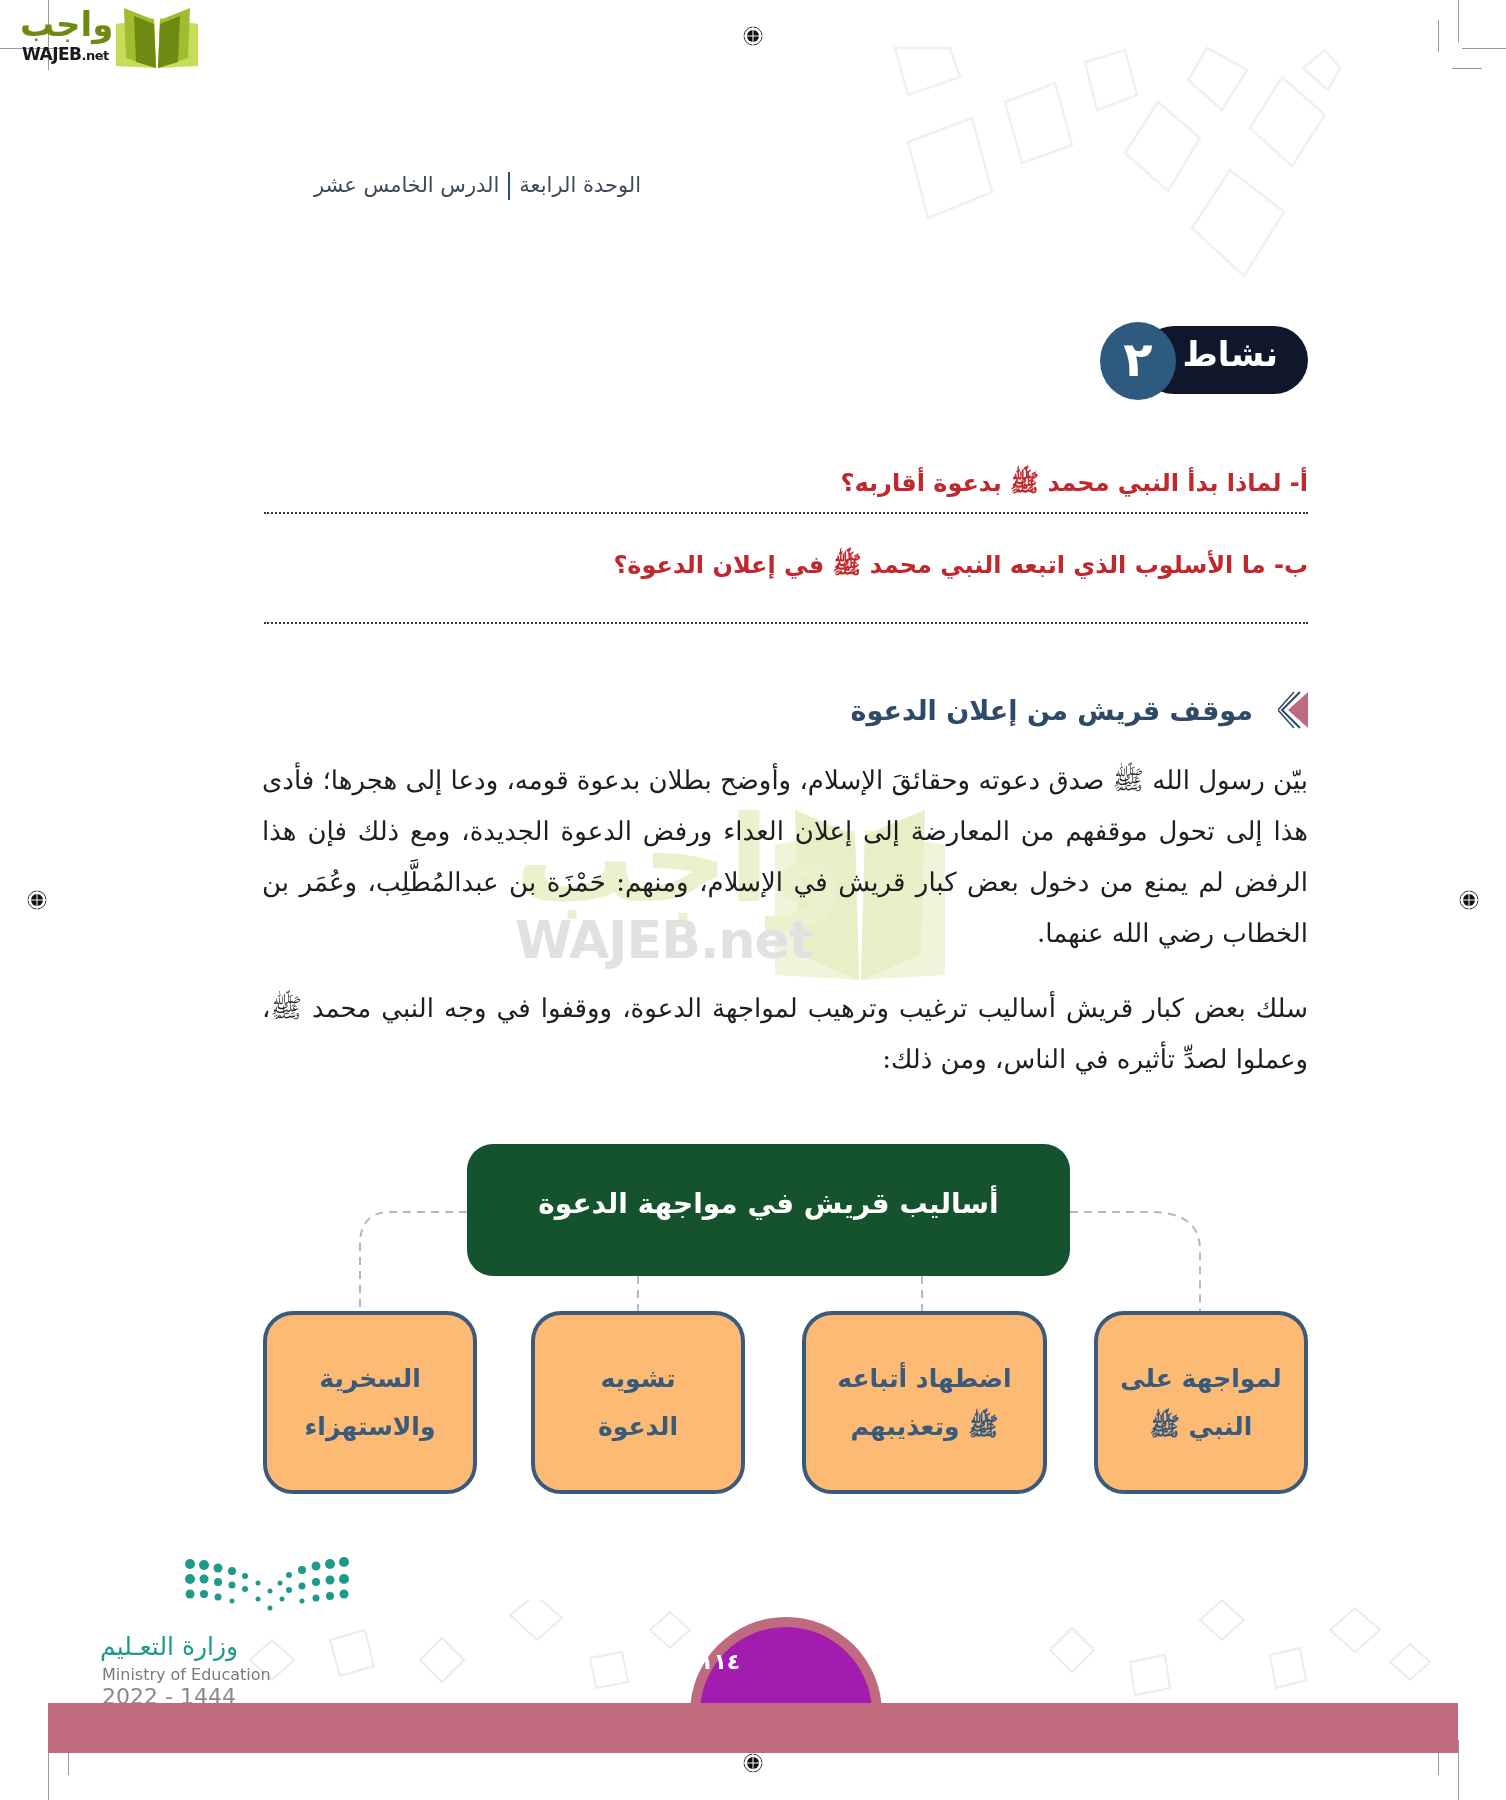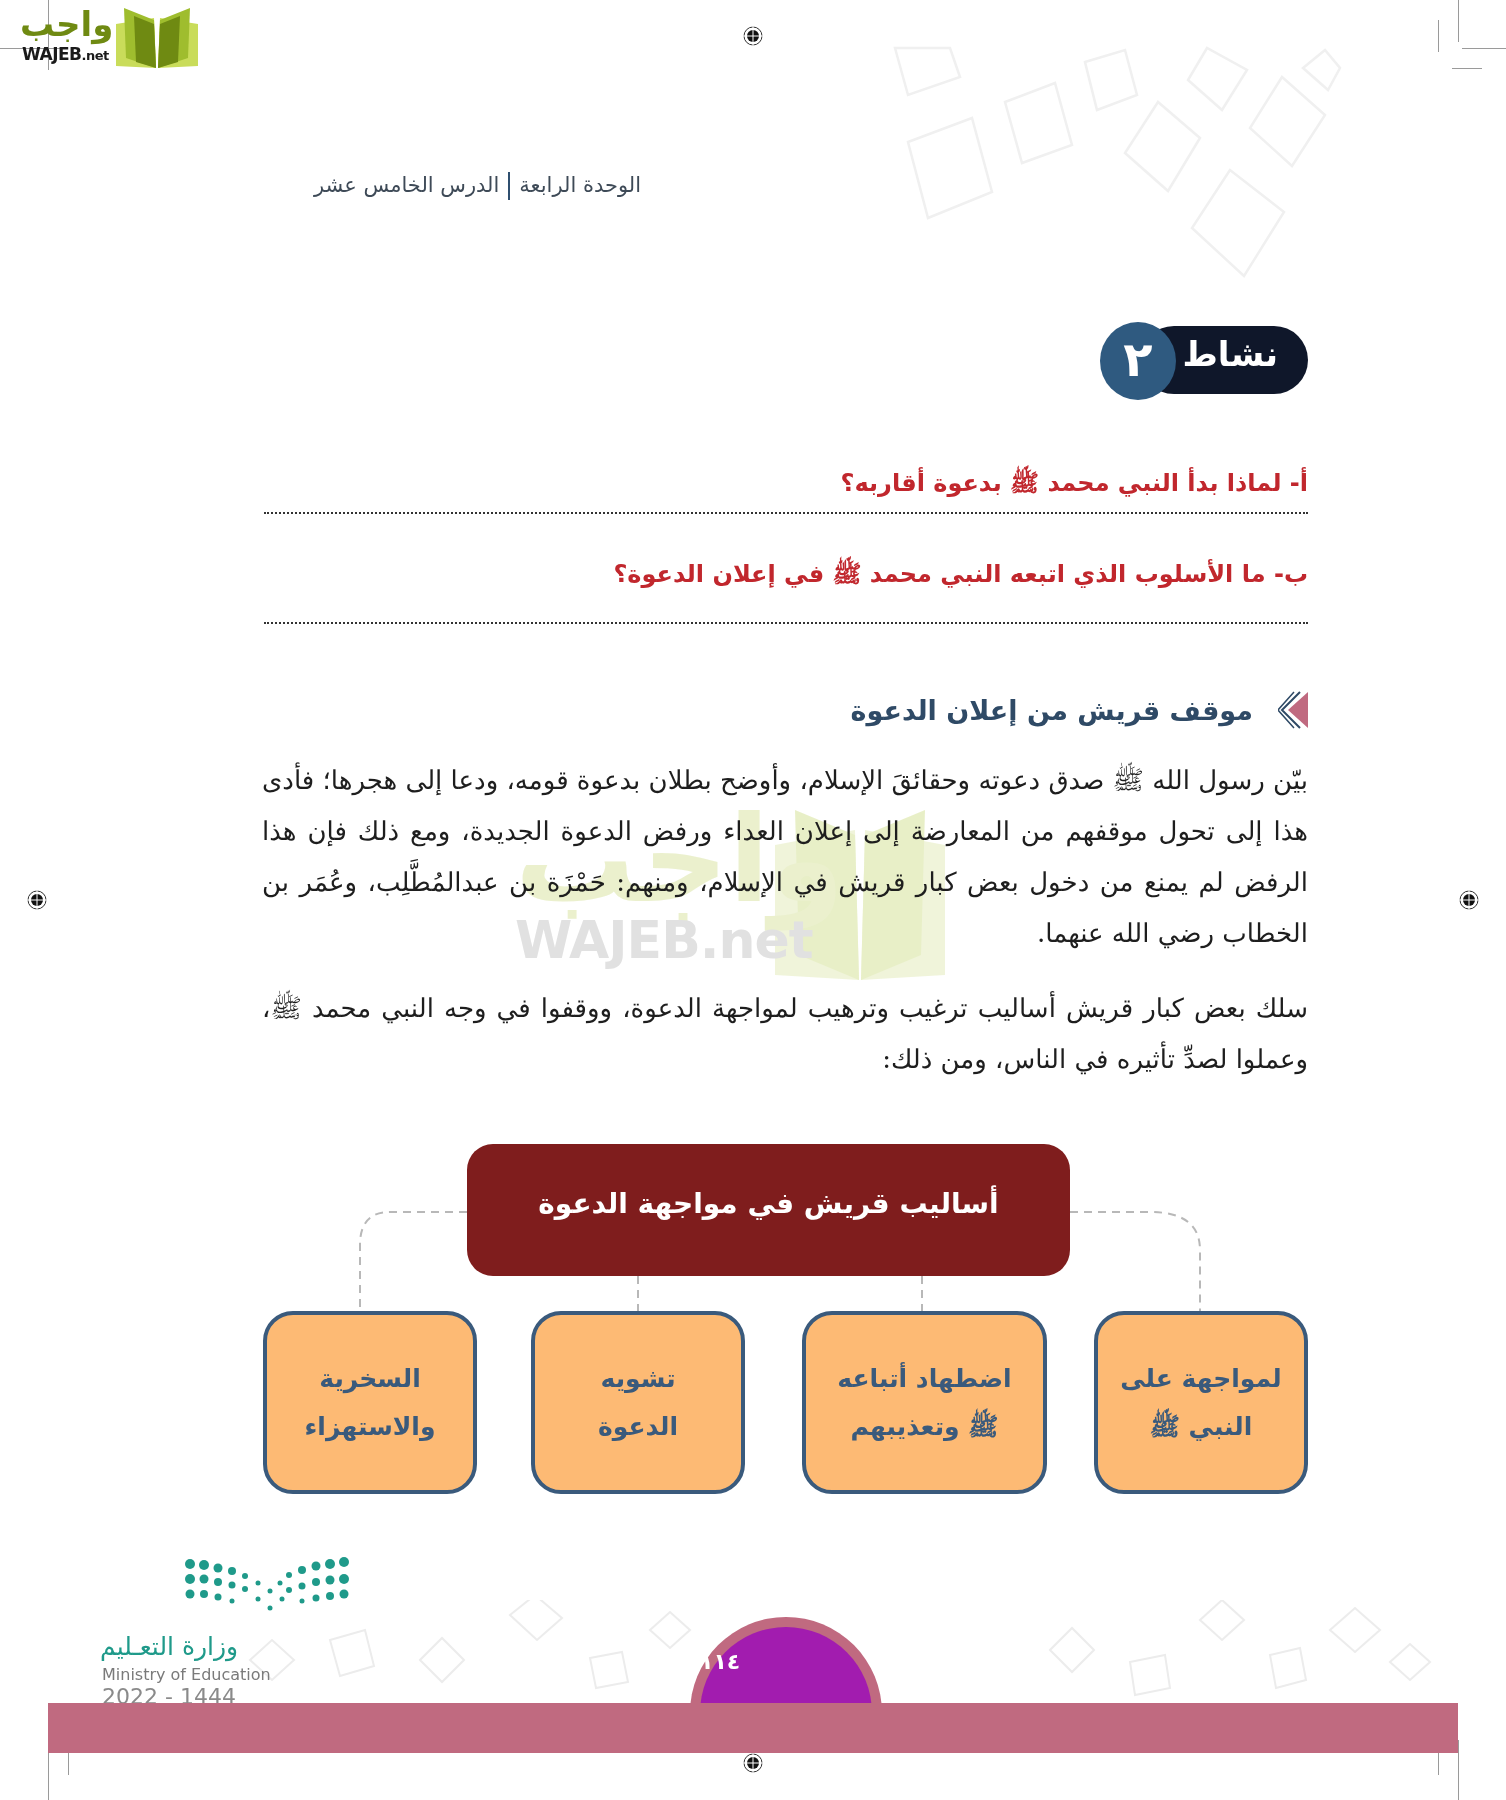--- a/index.html
+++ b/index.html
@@ -40,21 +40,21 @@
   
   .para { position: absolute; left: 262px; width: 1046px; direction: rtl; text-align: justify; text-align-last: right; font-family: "DejaVu Serif", serif; font-size: 26px; line-height: 51px; color: #1e1e1e; }
 
   
   .watermark { left: 505px; top: 800px; width: 420px; height: 180px; pointer-events: none; opacity: 0.55; }
   .wm-ar { position: absolute; left: 10px; top: -10px; font-size: 120px; font-weight: bold; color: #dbe5a6; direction: rtl; }
   .wm-en { position: absolute; left: 10px; top: 110px; font-size: 52px; font-weight: bold; color: #c9c9c9; letter-spacing: -1px; }
   .wm-book { position: absolute; left: 270px; top: 5px; width: 170px; height: 175px; }
 
   
-  .diag-title { left: 467px; top: 1144px; width: 603px; height: 132px; background: #7f1d1d; border-radius: 26px; color: #fff; font-size: 28px; font-weight: bold; direction: rtl; text-align: center; line-height: 120px; }
+  .diag-title { left: 467px; top: 1144px; width: 603px; height: 132px; background: #14532d; border-radius: 26px; color: #fff; font-size: 28px; font-weight: bold; direction: rtl; text-align: center; line-height: 120px; }
   .diag-box { position: absolute; top: 1311px; height: 183px; border: 4px solid #3a5a7c; border-radius: 30px; background: #fdba74; display: flex; align-items: center; justify-content: center; text-align: center; direction: rtl; font-size: 25px; font-weight: bold; color: #3a5a7c; line-height: 48px; padding: 0 12px; }
   .connector { position: absolute; }
 
   
   .ministry { left: 100px; top: 1556px; width: 270px; height: 160px; }
   .min-ar { position: absolute; left: 0; top: 76px; font-size: 25px; color: #1f9a8a; direction: rtl; white-space: nowrap; }
   .min-en { position: absolute; left: 2px; top: 109px; font-size: 16px; color: #7a7a7a; white-space: nowrap; }
   .min-year { position: absolute; left: 2px; top: 128px; font-size: 22px; color: #8a8a8a; white-space: nowrap; }
 
   
@@ -157,21 +157,21 @@
   </div>
   <div class="num">٢</div>
 </div>
 
 <div class="abs question" style="top:440px;margin-top:28px;">
   <span>أ-</span>
   <span>لماذا بدأ النبي محمد ﷺ بدعوة أقاربه؟</span>
 </div>
 <div class="dots" style="top:510px;"></div>
 
-<div class="abs question" style="top:550px;margin-top:9px;">
+<div class="abs question" style="top:550px;">
   <span>ب-</span>
   <span>ما الأسلوب الذي اتبعه  النبي محمد ﷺ في إعلان الدعوة؟</span>
 </div>
 <div class="dots" style="top:620px;"></div>
 
 <div class="abs section-heading">
   <svg class="chev" viewBox="0 0 30 40">
     <polygon points="30,2 30,38 10,20" fill="#c06a80"></polygon>
     <polyline points="22,2 4,20 22,38" fill="none" stroke="#2f4a66" stroke-width="2"></polyline>
     <polyline points="16,2 0,20 16,38" fill="none" stroke="#2f4a66" stroke-width="1.5"></polyline>

